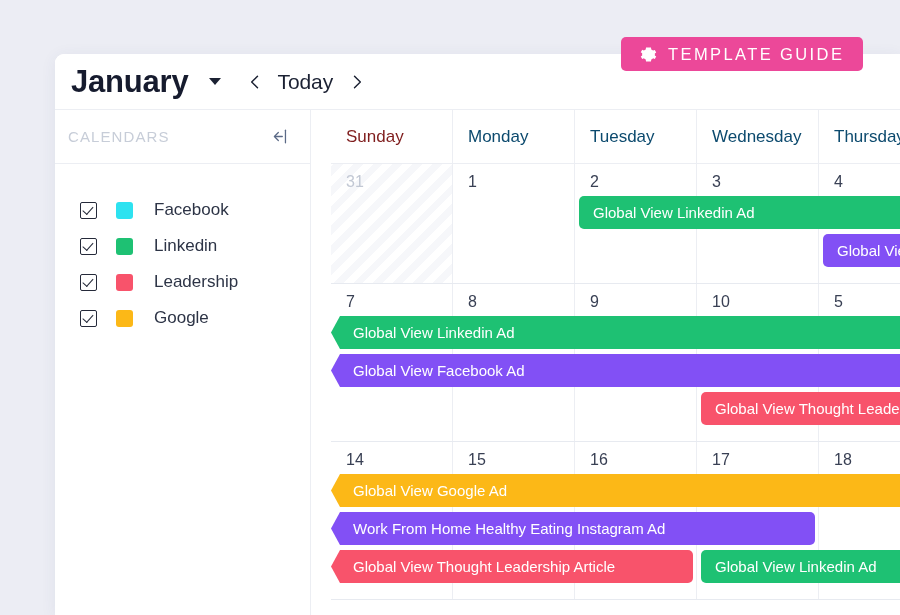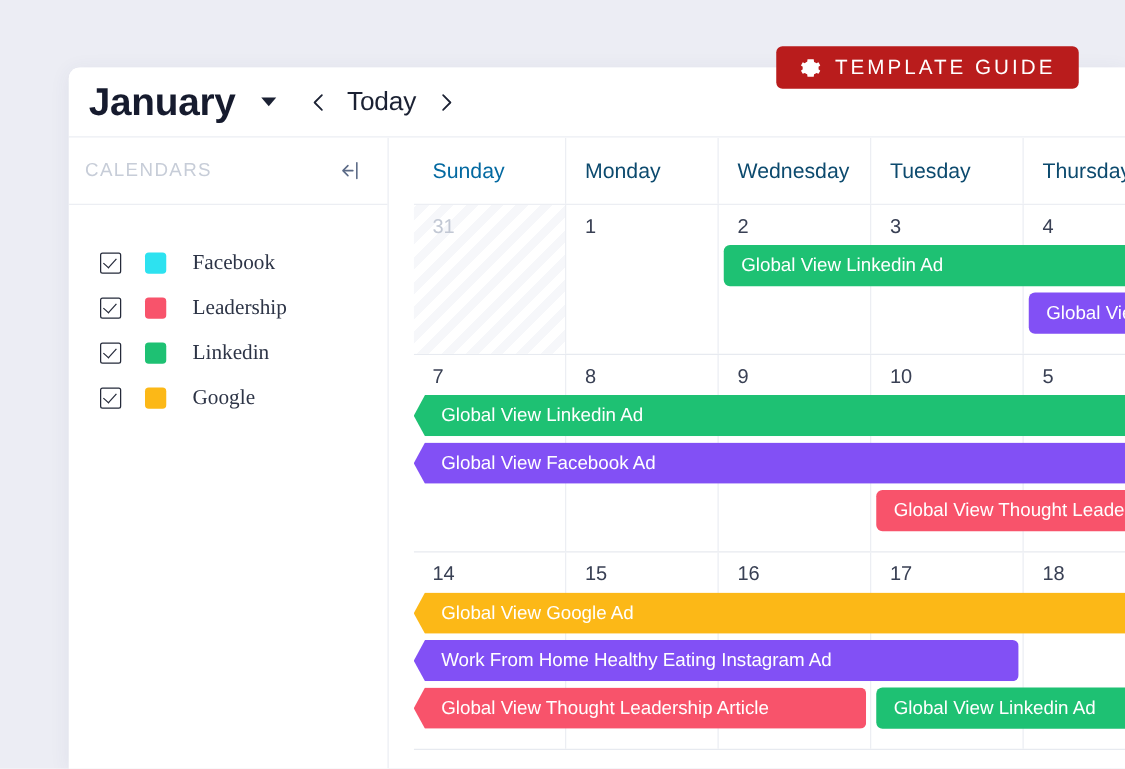--- a/index.html
+++ b/index.html
@@ -19,21 +19,21 @@
   
   .template-guide {
     position: absolute;
     top: 37px;
     left: 621px;
     height: 34px;
     display: flex;
     align-items: center;
     gap: 11px;
     padding: 0 19px;
-    background: #b91c1c;
+    background: #ec4899;
     border-radius: 5px;
     z-index: 40;
   }
   .template-guide .gear {
     width: 17px;
     height: 17px;
     display: block;
     flex: 0 0 auto;
   }
   .template-guide .tg-label {
@@ -133,21 +133,21 @@
   }
   .collapse-icon {
     width: 22px;
     height: 22px;
     cursor: pointer;
     display: flex;
     align-items: center;
     justify-content: center;
   }
 
-  .cal-list { padding-top: 28px; font-family: Liberation Serif, serif; }
+  .cal-list { padding-top: 28px; }
   .cal-item {
     display: flex;
     align-items: center;
     height: 36px;
     padding-left: 25px;
     cursor: pointer;
   }
   .cal-checkbox {
     width: 17px;
     height: 17px;
@@ -201,21 +201,21 @@
   .dow-cell {
     width: 122px;
     flex: 0 0 122px;
     display: flex;
     align-items: center;
     padding-left: 15px;
     font-size: 17px;
     color: #0c4a6e;
     border-right: 1px solid #eceef3;
   }
-  .dow-cell.weekend { color: #0369a1; }
+  .dow-cell.weekend { color: #7f1d1d; }
 
   .week-row {
     position: relative;
     border-bottom: 1px solid #e7eaf0;
   }
   .daynum-row {
     display: flex;
     height: 100%;
     position: absolute;
     inset: 0;
@@ -322,43 +322,43 @@
         </span>
       </div>
       <div class="cal-list">
           <div class="cal-item">
             <span class="cal-checkbox checked"></span>
             <span class="cal-swatch" style="background: rgb(45, 226, 240);"></span>
             <span class="cal-label">Facebook</span>
           </div>
           <div class="cal-item">
             <span class="cal-checkbox checked"></span>
+            <span class="cal-swatch" style="background: rgb(30, 193, 115);"></span>
+            <span class="cal-label">Linkedin</span>
+          </div>
+          <div class="cal-item">
+            <span class="cal-checkbox checked"></span>
             <span class="cal-swatch" style="background: rgb(248, 83, 107);"></span>
             <span class="cal-label">Leadership</span>
-          </div>
-          <div class="cal-item">
-            <span class="cal-checkbox checked"></span>
-            <span class="cal-swatch" style="background: rgb(30, 193, 115);"></span>
-            <span class="cal-label">Linkedin</span>
           </div>
           <div class="cal-item">
             <span class="cal-checkbox checked"></span>
             <span class="cal-swatch" style="background: rgb(252, 184, 23);"></span>
             <span class="cal-label">Google</span>
           </div>
         </div>
     </div>
 
     <div class="cal-area">
       <div class="cal-inner">
         <div class="dow-row">
             <div class="dow-cell weekend">Sunday</div>
             <div class="dow-cell">Monday</div>
+            <div class="dow-cell">Tuesday</div>
             <div class="dow-cell">Wednesday</div>
-            <div class="dow-cell">Tuesday</div>
             <div class="dow-cell">Thursday</div>
           </div>
         <div id="weeks-host">
             <div class="week-row" style="height: 120px;">
               <div class="daynum-row">
                 <div class="day-cell out"><span class="day-num">31</span></div>
                 <div class="day-cell"><span class="day-num">1</span></div>
                 <div class="day-cell"><span class="day-num">2</span></div>
                 <div class="day-cell"><span class="day-num">3</span></div>
                 <div class="day-cell"><span class="day-num">4</span></div>

